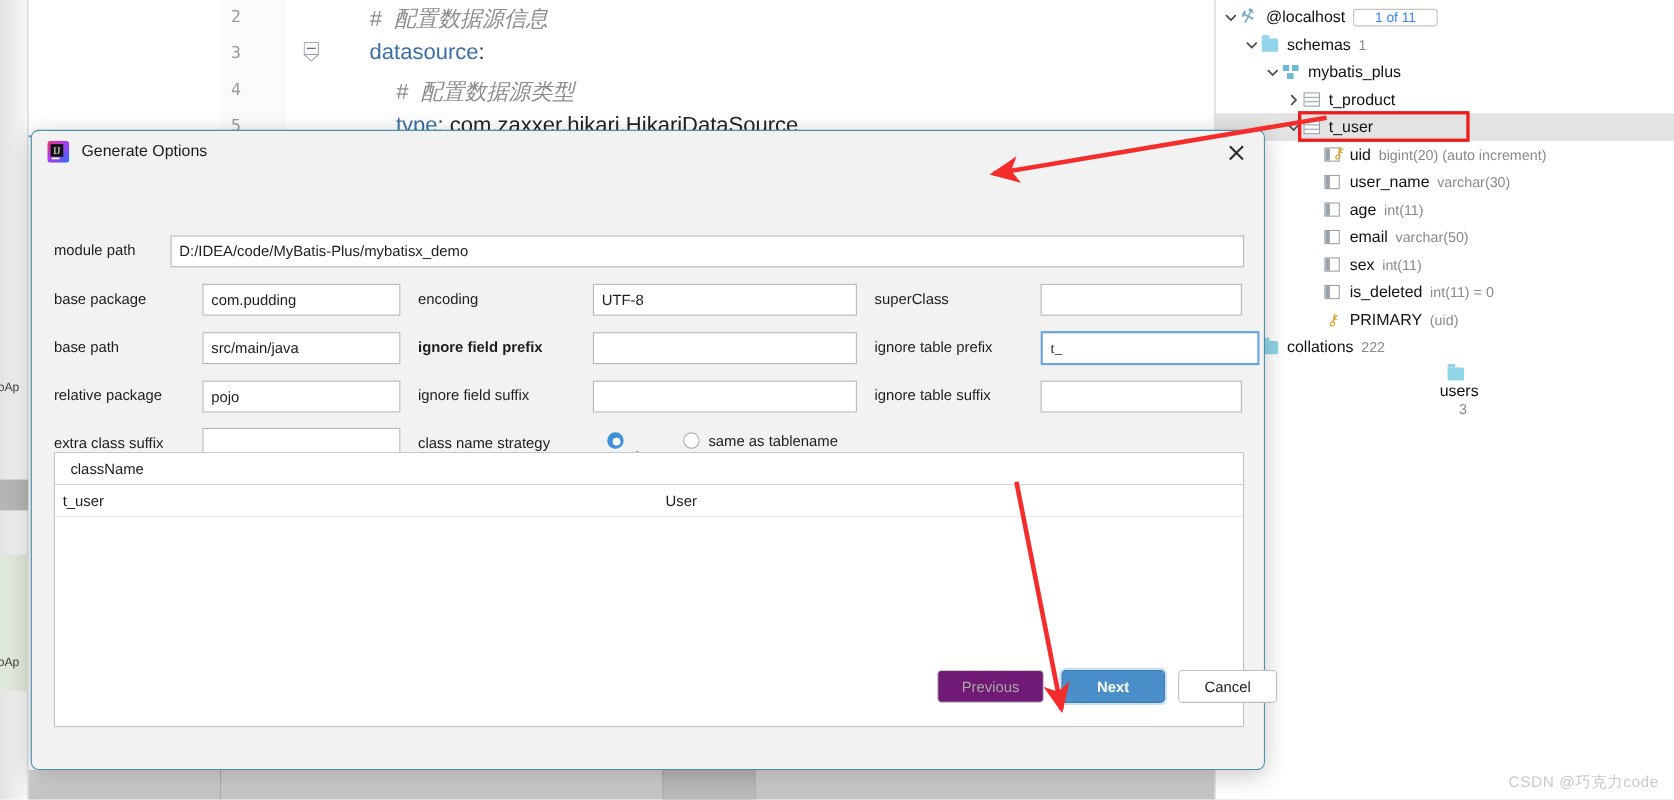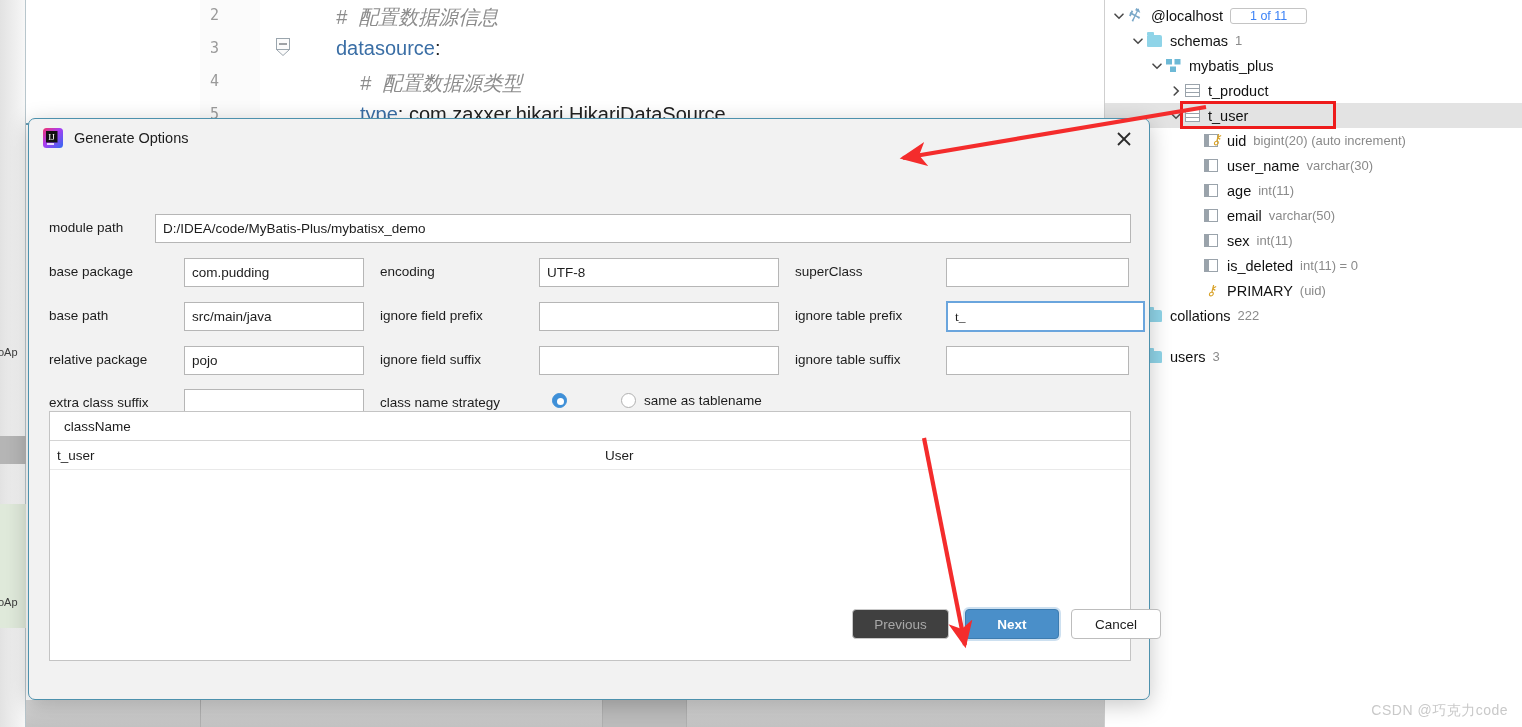--- a/index.html
+++ b/index.html
@@ -114,21 +114,21 @@
   .tbl-row { display:flex; height:29px; border-bottom:1px solid #e9e9e9; }
   .td { font-size:13.5px; color:#1d1d1d; display:flex; align-items:center; padding-left:7px; }
   .td.c1 { width:548px; }
   .td.c2 { flex:1; padding-left:7px; }
 
   
   .dlg-footer { position:absolute; left:0; bottom:0; width:100%; height:56px; }
   .btn { position:absolute; height:30px; border-radius:4px; font-size:13.5px;
     font-family:"Liberation Sans", sans-serif; display:flex; align-items:center;
     justify-content:center; cursor:default; }
-  .btn-prev { right:202px; bottom:14px; width:97px; background:#404040; border:1px solid #c9c9c9; color:#a8a8a8; }
+  .btn-prev { right:202px; bottom:14px; width:97px; background:#701a75; border:1px solid #c9c9c9; color:#a8a8a8; }
   .btn-next { right:94px; bottom:14px; width:94px; background:#4a8fc9; border:1px solid #3d7cb0;
     color:#fff; font-weight:bold; box-shadow:0 0 0 2px rgba(74,143,201,.28); }
   .btn-cancel { right:-14px; bottom:14px; width:90px; background:#fff; border:1px solid #bdbdbd; color:#1d1d1d; }
   .footer-inner { position:absolute; right:106px; bottom:0; width:0; height:0; }
 
   
   .watermark { position:absolute; right:14px; bottom:7px; font-size:14px; color:#c9c9c9;
     letter-spacing:.5px; font-family:"Liberation Sans", sans-serif; }
 </style>
 </head>
@@ -294,21 +294,21 @@
           <span class="t-meta">(uid)</span>
         </div>
         <div class="tree-row" style="top: 303px; padding-left: 25px;">
           <span class="twisty"></span>
           <span class="ticon">
             <i class="ic-folder"></i>
           </span>
           <span class="t-label">collations</span>
           <span class="t-meta">222</span>
         </div>
-        <div class="tree-row" style="top: 344px; padding-left: 25px;">
+        <div class="tree-row" style="top: 316px; padding-left: 25px; flex-direction: column;">
           <span class="twisty"></span>
           <span class="ticon">
             <i class="ic-folder"></i>
           </span>
           <span class="t-label">users</span>
           <span class="t-meta">3</span>
         </div>
       </div>
   </div>
 
@@ -355,21 +355,21 @@
 
     <span class="lbl" style="left:20px;top:195px;">relative package</span>
     <input class="fld" style="left: 155px; top: 189px; width: 180px;" value="pojo">
 
     <span class="lbl" style="left:20px;top:238px;">extra class suffix</span>
     <input class="fld" style="left: 155px; top: 232px; width: 180px;" value="">
 
     <span class="lbl" style="left:351px;top:107px;">encoding</span>
     <input class="fld" style="left: 510px; top: 101px; width: 240px;" value="UTF-8">
 
-    <span class="lbl" style="left:351px;top:151px;">ignore field prefix</span>
+    <span class="lbl" style="left:351px;top:151px;font-weight:bold;">ignore field prefix</span>
     <input class="fld" style="left: 510px; top: 145px; width: 240px;" value="">
 
     <span class="lbl" style="left:351px;top:195px;">ignore field suffix</span>
     <input class="fld" style="left: 510px; top: 189px; width: 240px;" value="">
 
     <span class="lbl" style="left:351px;top:238px;">class name strategy</span>
     <div class="radio-wrap" style="left:508px;top:236px;flex-direction:column;">
       <span class="radio on"></span>
       <span class="radio-lbl">camel</span>
     </div>

